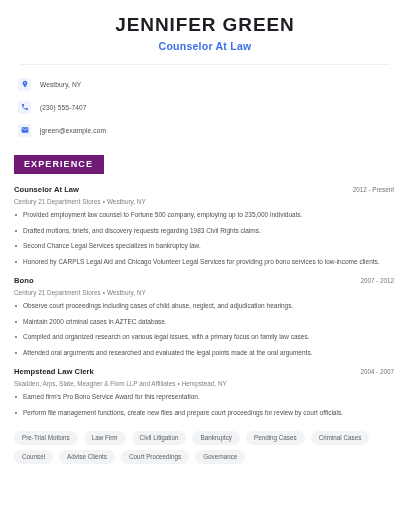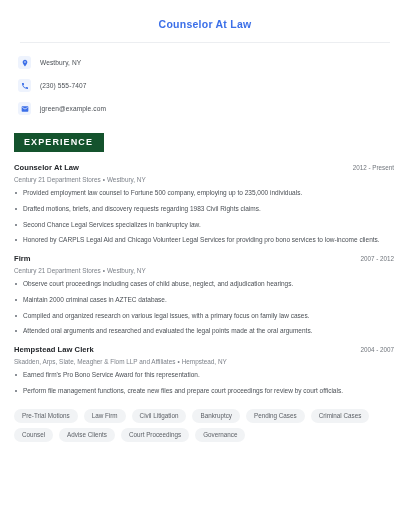--- a/index.html
+++ b/index.html
@@ -76,21 +76,21 @@
   .contact-text {
     font-size: 6.6px;
     color: #4a4f55;
     letter-spacing: 0.1px;
   }
 
   
   .section { margin-top: 13px; }
   .section-badge {
     display: inline-block;
-    background: #14532d;
+    background: #701a75;
     color: #ffffff;
     font-size: 9px;
     font-weight: bold;
     letter-spacing: 1.1px;
     padding: 5px 11px 5px 10px;
     line-height: 1;
   }
 
   
   .jobs { margin-top: 11px; }
@@ -158,20 +158,21 @@
     line-height: 1;
     white-space: nowrap;
   }
 </style>
 </head>
 <body>
 
 <div class="resume">
 
   <div class="header">
+    <div class="name">JENNIFER GREEN</div>
     <div class="job-title">Counselor At Law</div>
   </div>
 
   <div class="divider"></div>
 
   <div class="contact">
 
     <div class="contact-row">
       <span class="contact-icon">
         <svg width="8" height="8" viewBox="0 0 24 24" fill="#3b6fe8">
@@ -217,21 +218,21 @@
         <ul class="bullets">
           <li class="bullet">Provided employment law counsel to Fortune 500 company, employing up to 235,000 individuals.</li>
           <li class="bullet">Drafted motions, briefs, and discovery requests regarding 1983 Civil Rights claims.</li>
           <li class="bullet">Second Chance Legal Services specializes in bankruptcy law.</li>
           <li class="bullet">Honored by CARPLS Legal Aid and Chicago Volunteer Legal Services for providing pro bono services to low-income clients.</li>
         </ul>
       </div>
 
       <div class="job">
         <div class="job-head">
-          <span class="job-role">Firm</span>
+          <span class="job-role">Bono</span>
           <span class="job-dates">2007 - 2012</span>
         </div>
         <div class="job-company">
           <span>Century 21 Department Stores</span><span class="job-sep">•</span><span>Westbury, NY</span>
         </div>
         <ul class="bullets">
           <li class="bullet">Observe court proceedings including cases of child abuse, neglect, and adjudication hearings.</li>
           <li class="bullet">Maintain 2000 criminal cases in AZTEC database.</li>
           <li class="bullet">Compiled and organized research on various legal issues, with a primary focus on family law cases.</li>
           <li class="bullet">Attended oral arguments and researched and evaluated the legal points made at the oral arguments.</li>

